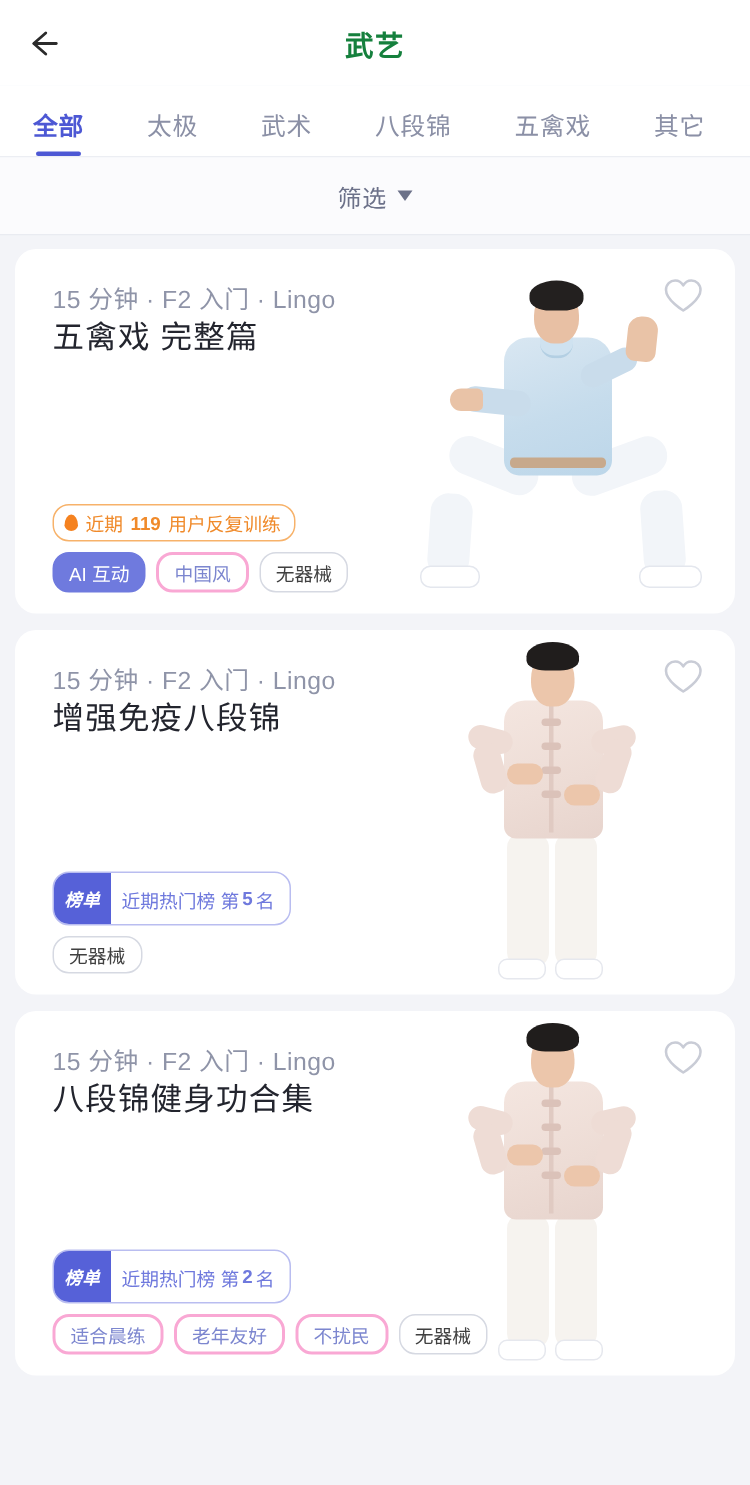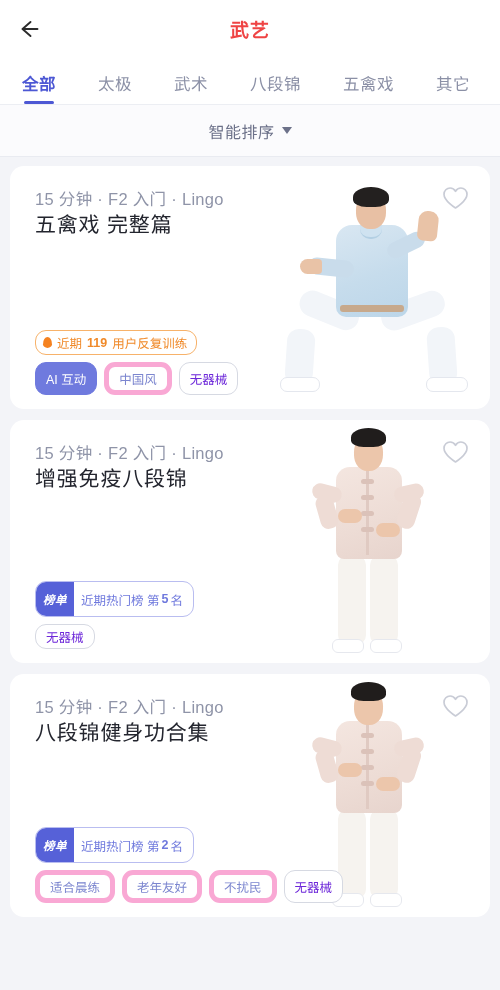--- a/index.html
+++ b/index.html
@@ -35,21 +35,21 @@
     height: 38px;
     display: flex;
     align-items: center;
     justify-content: center;
     cursor: pointer;
   }
   .back-btn svg { display: block; }
   .header-title {
     font-size: 19px;
     font-weight: bold;
-    color: #ef4444;
+    color: #15803d;
     letter-spacing: 1px;
   }
 
   
   .tabbar-wrap {
     background: #ffffff;
     border-bottom: 1px solid #eceef3;
     overflow: hidden;
   }
   .tabbar {
@@ -231,26 +231,26 @@
     font-size: 12.5px;
     white-space: nowrap;
     background: #ffffff;
   }
   .tag.solid {
     background: #6f7ade;
     color: #ffffff;
     border: 1px solid #6f7ade;
   }
   .tag.blue {
-    border: 5px solid #f9a8d4;
+    border: 2px solid #f9a8d4;
     color: #7c86cf;
   }
   .tag.gray {
     border: 1px solid #d6d9e2;
-    color: #6d28d9;
+    color: #404040;
   }
 
   
   .photo {
     position: absolute;
     right: 0;
     bottom: 0;
     top: 0;
     width: 230px;
     overflow: hidden;
@@ -414,21 +414,21 @@
       <div class="tab">太极</div>
       <div class="tab">武术</div>
       <div class="tab">八段锦</div>
       <div class="tab">五禽戏</div>
       <div class="tab">其它</div>
     </div>
 </div>
 
 <div class="filter-row">
   <div class="filter-item">
-    <span>智能排序</span>
+    <span>筛选</span>
     <span class="caret"></span>
   </div>
 </div>
 
 <div class="list" id="card-list">
     <div class="card">
       <div class="photo">
         <div class="person poseA">
           <div class="legL"></div>
           <div class="legL2"></div>

